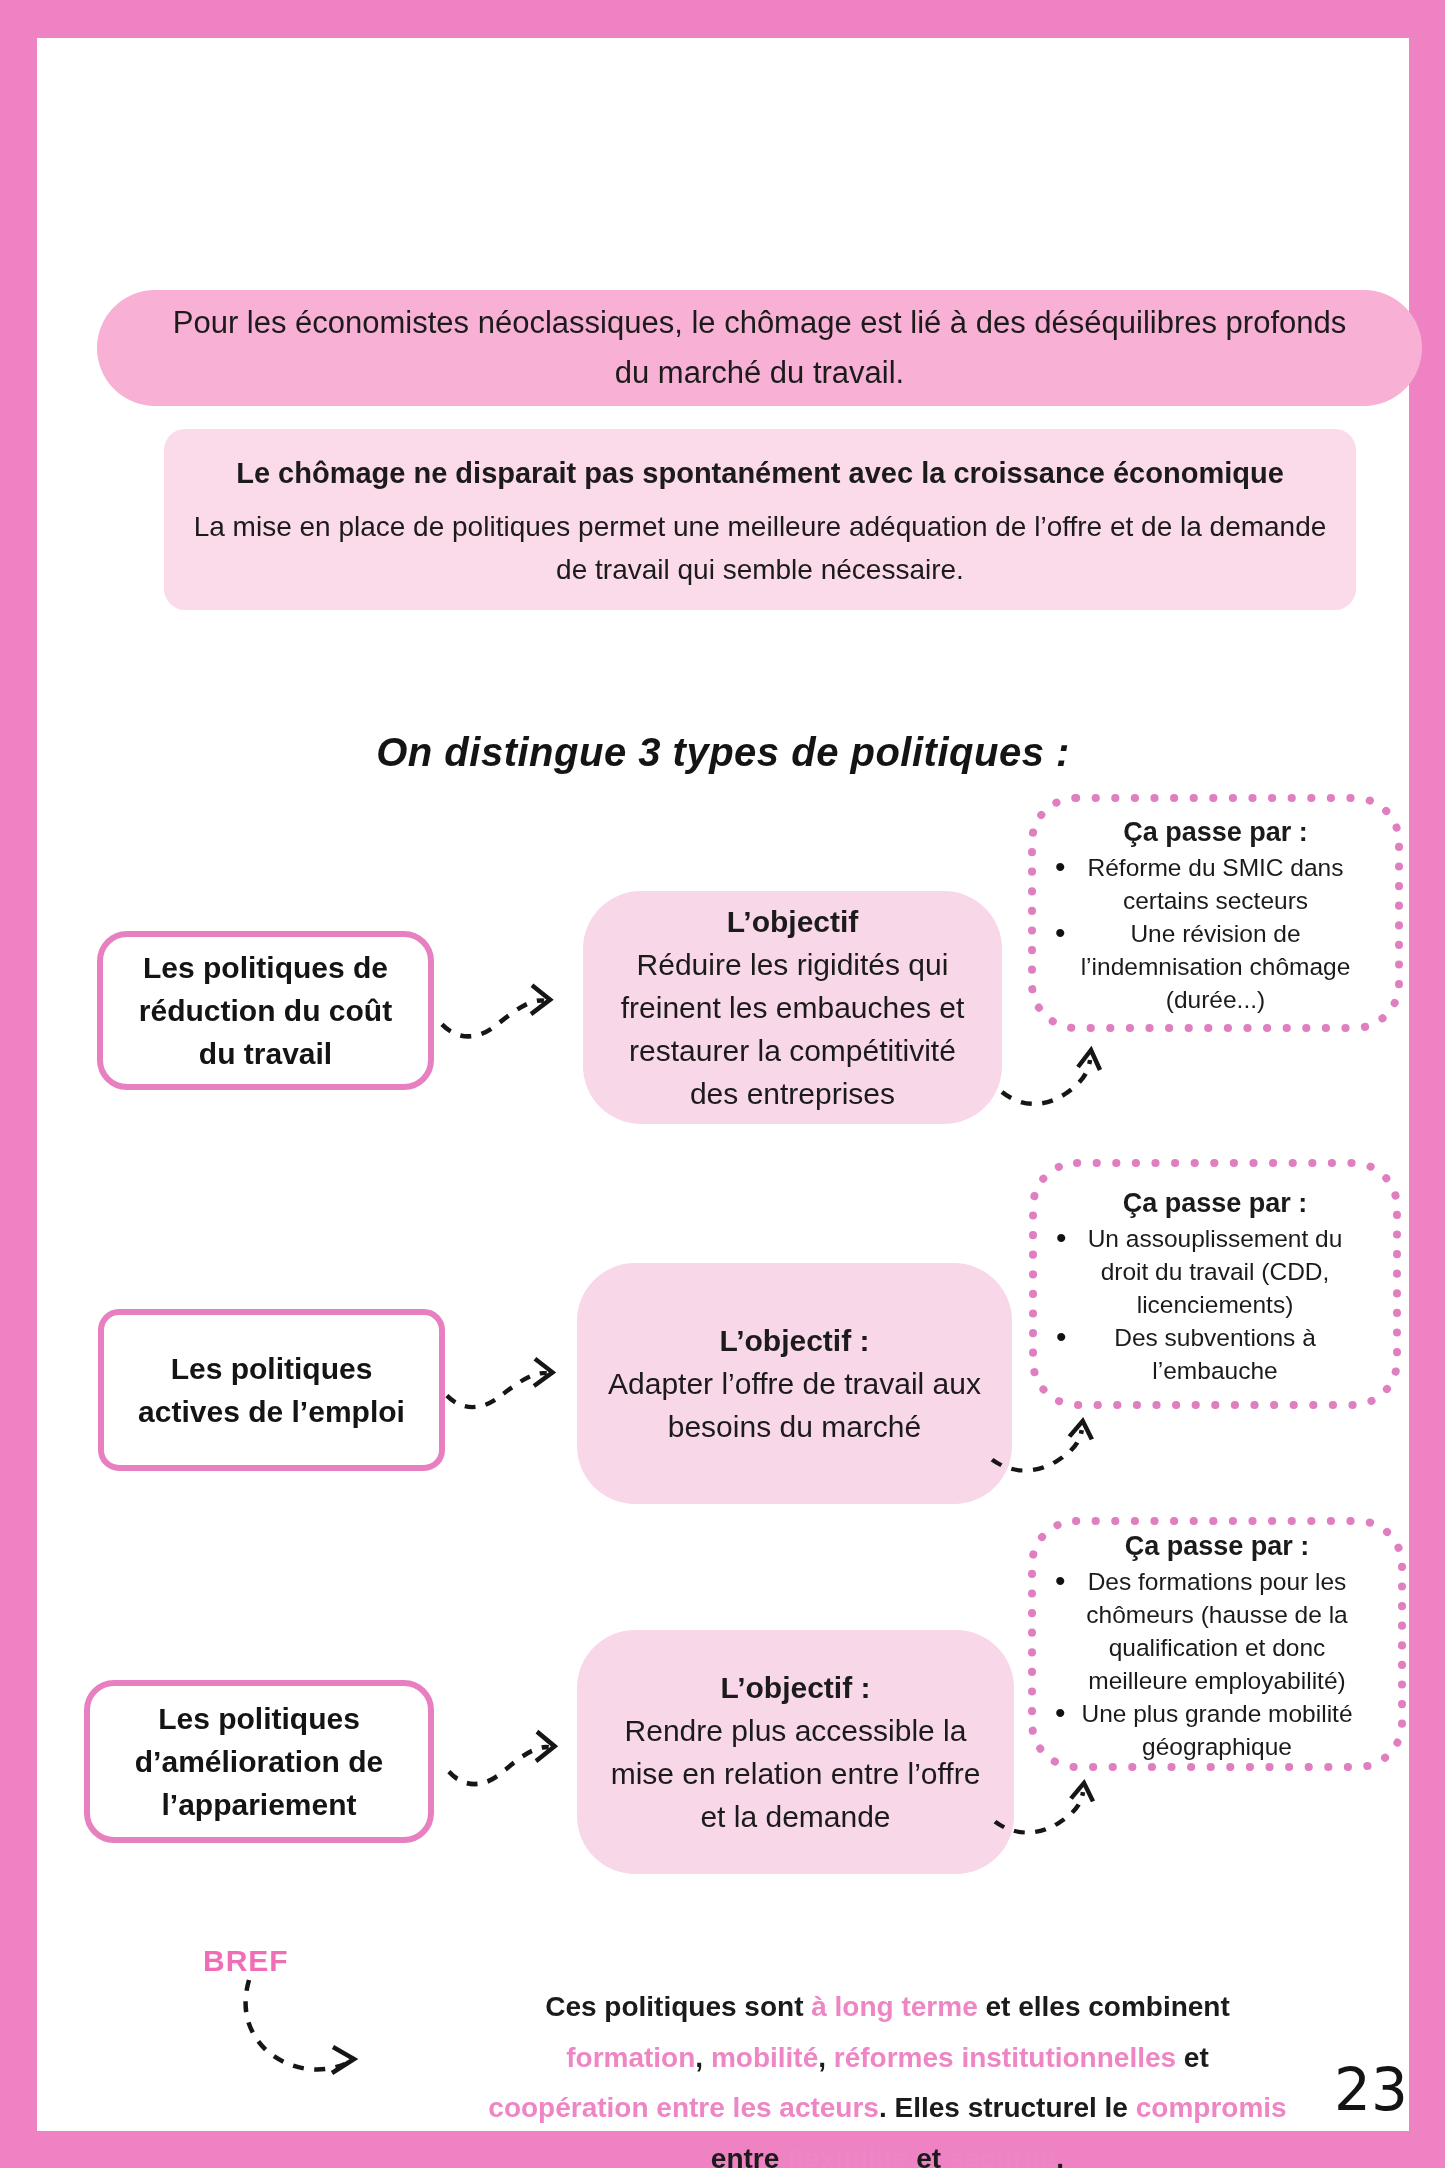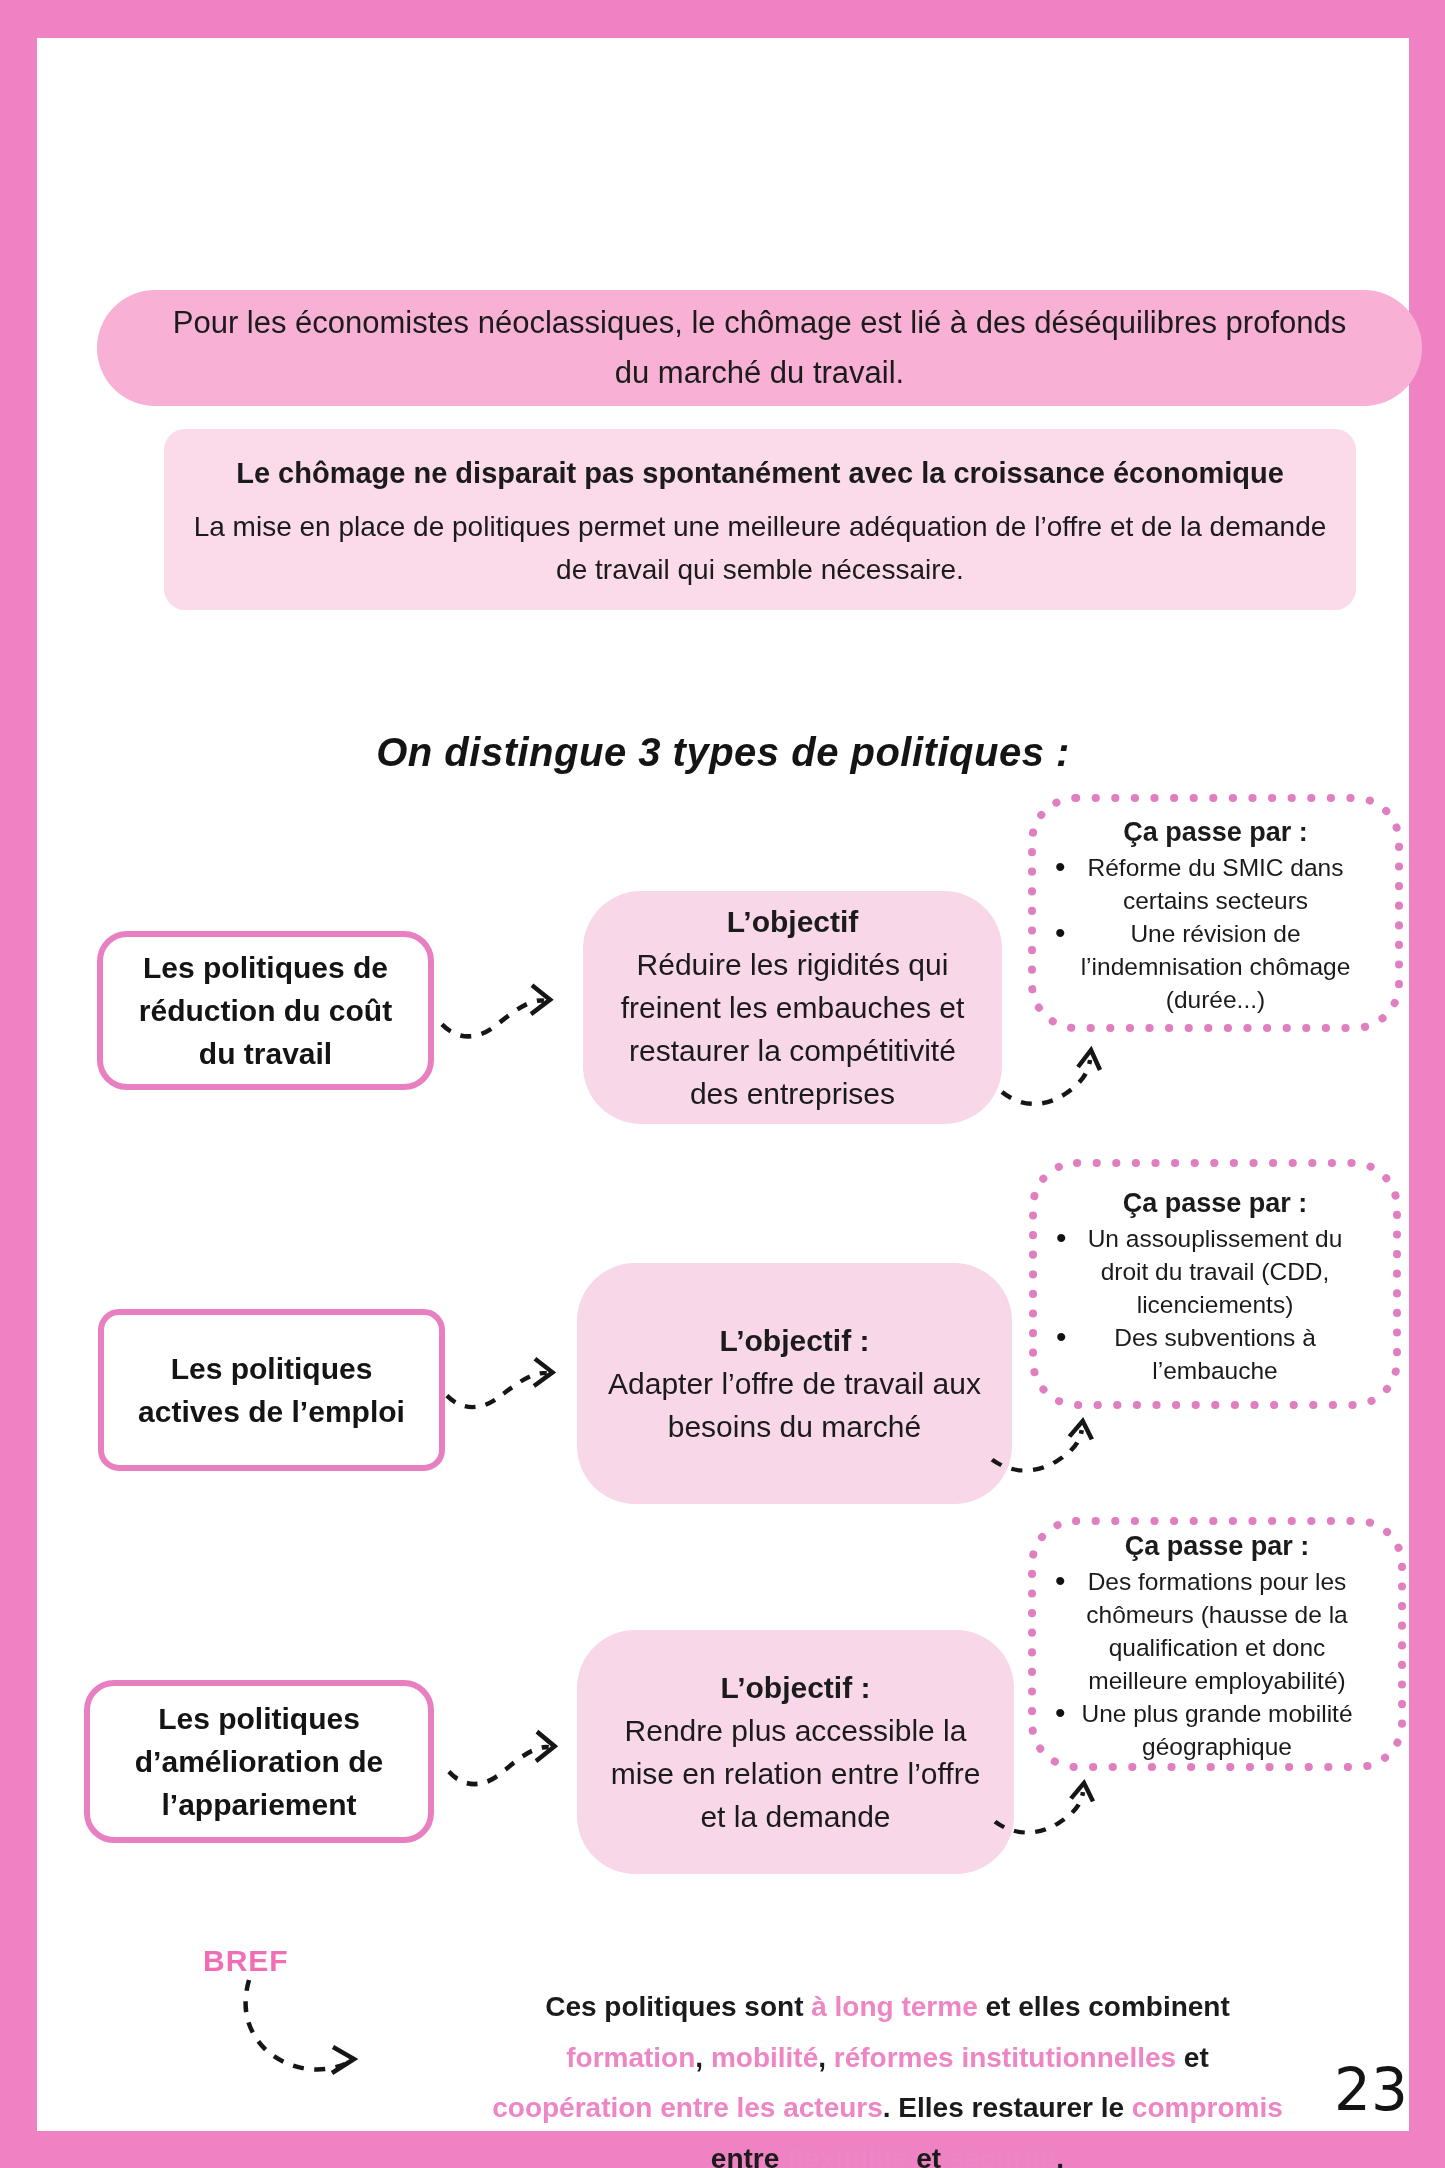--- a/index.html
+++ b/index.html
@@ -226,20 +226,20 @@
     <div class="bref-label">BREF</div>
 
     <svg class="arrow bref-arrow" viewBox="0 0 160 110" preserveAspectRatio="none">
       <path d="M16,6 C8,34 14,58 34,77 C58,97 88,100 112,90"></path>
       <polyline points="100,73 121,85 99,99"></polyline>
     </svg>
 
     <div class="summary">
       <div class="line"><span>Ces politiques sont </span><span class="pink">à long terme</span><span> et elles combinent</span></div>
       <div class="line"><span class="pink">formation</span><span>, </span><span class="pink">mobilité</span><span>, </span><span class="pink">réformes institutionnelles</span><span> et</span></div>
-      <div class="line"><span class="pink">coopération entre les acteurs</span><span>. Elles restaurer le </span><span class="pink">compromis</span></div>
+      <div class="line"><span class="pink">coopération entre les acteurs</span><span>. Elles structurel le </span><span class="pink">compromis</span></div>
       <div class="line"><span>entre </span><span class="pink">flexibilité</span><span> et </span><span class="pink">sécurité</span><span>.</span></div>
     </div>
 
     <div class="page-number">23</div>
 
   </div>
 </div>
 
 </body></html>

